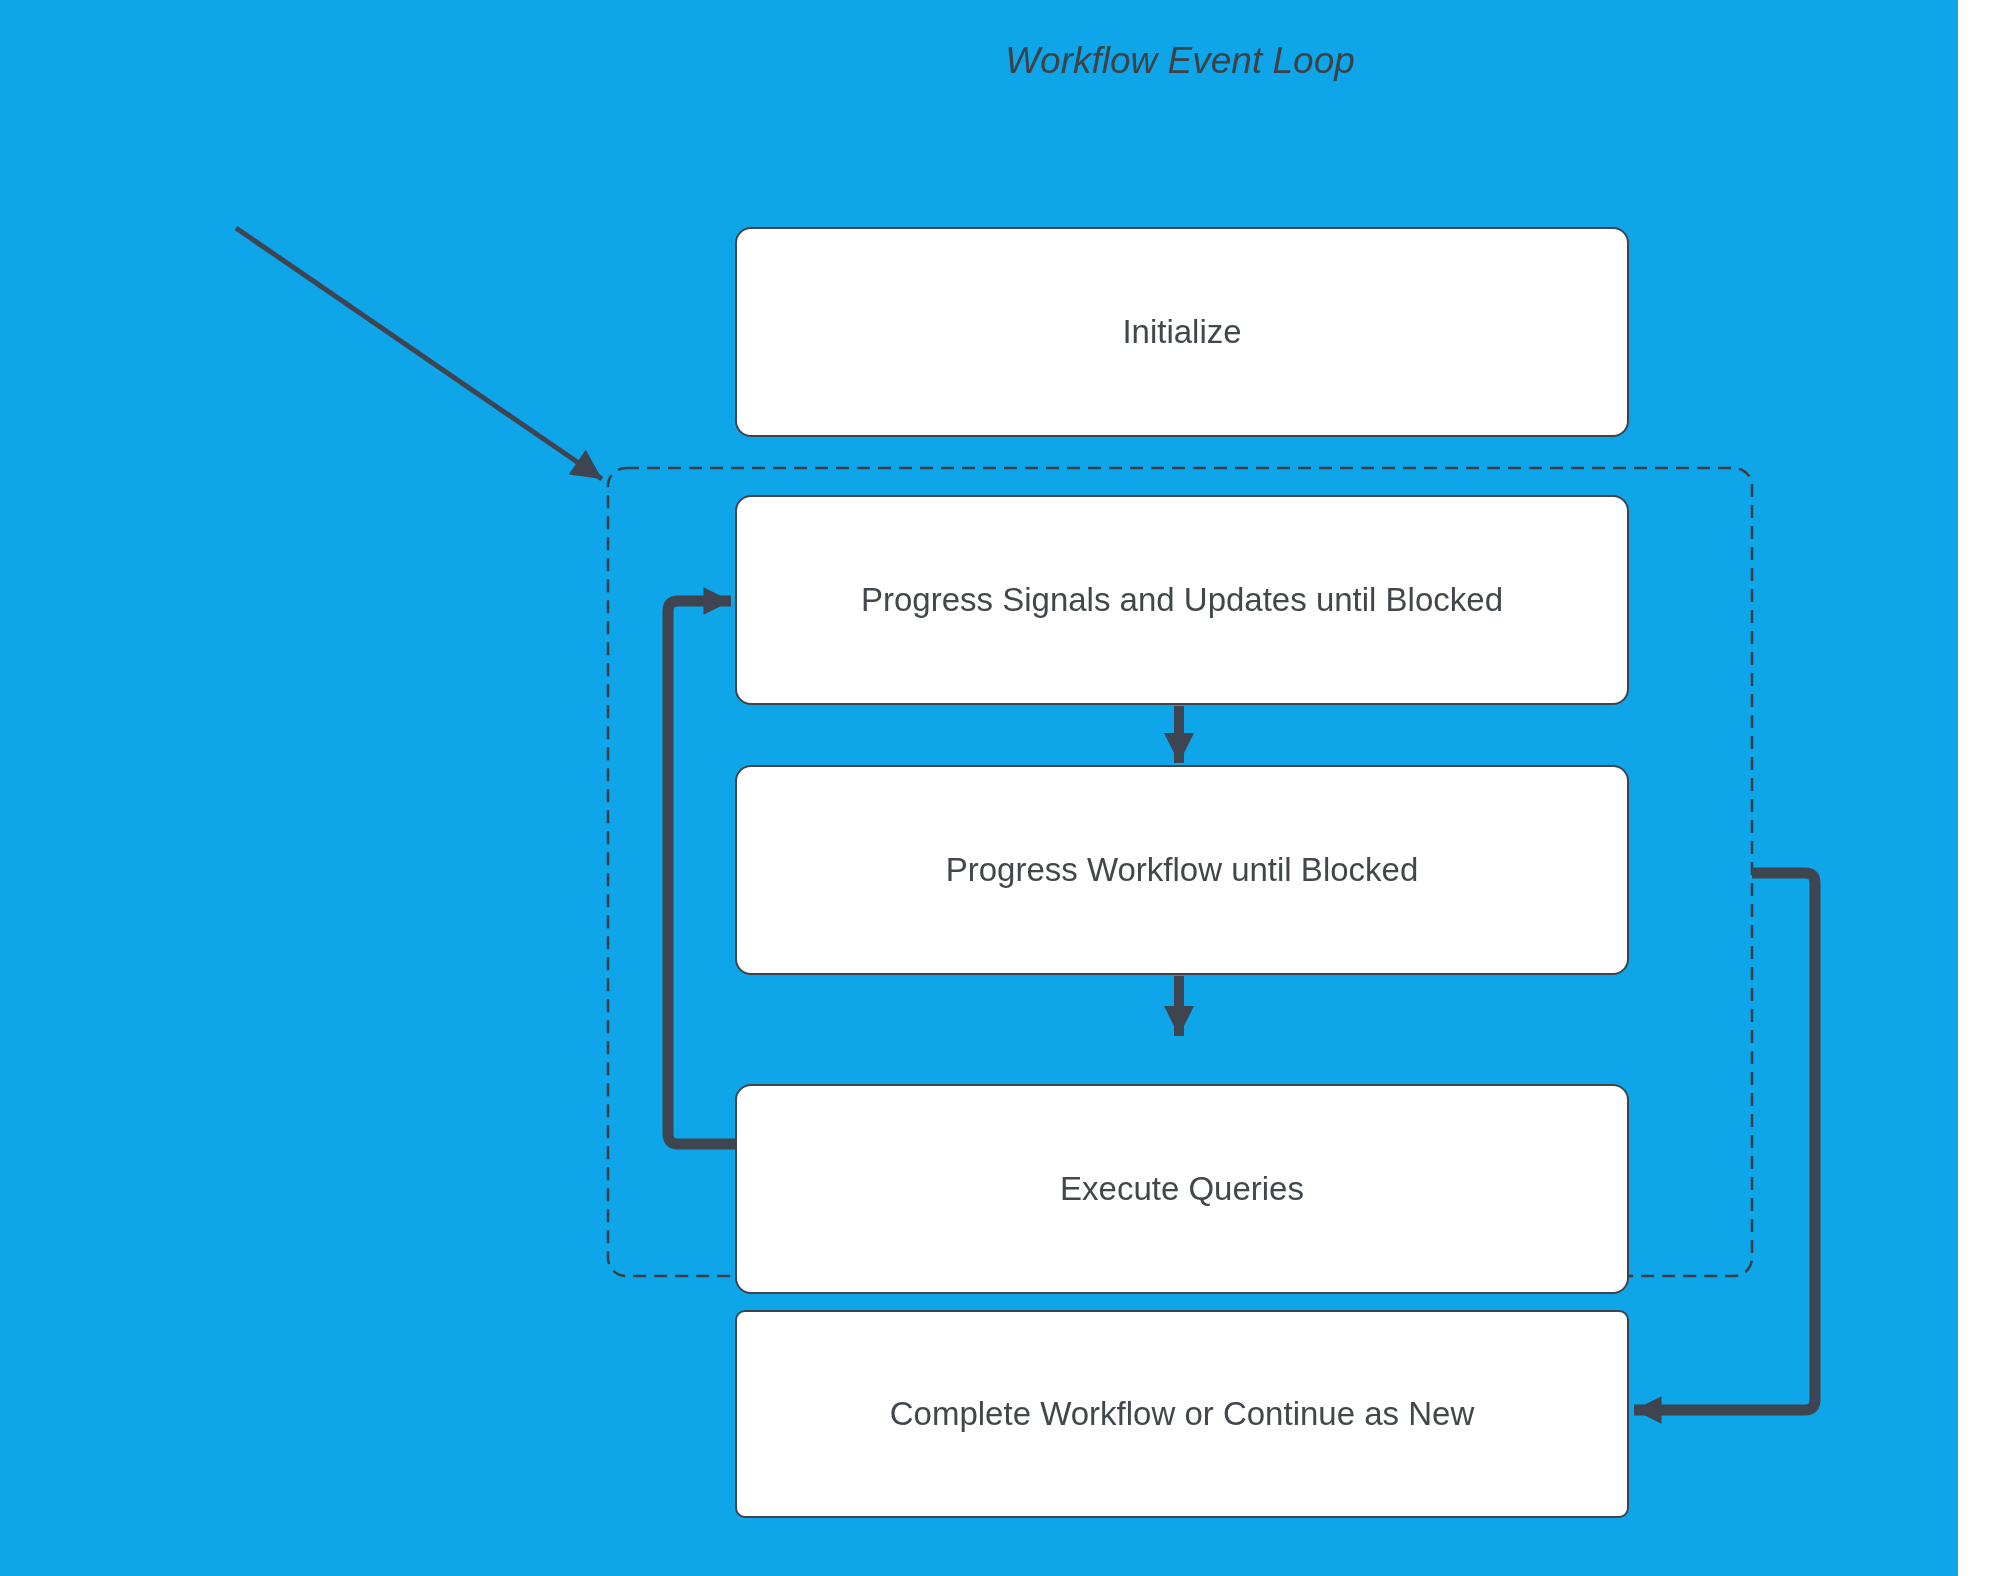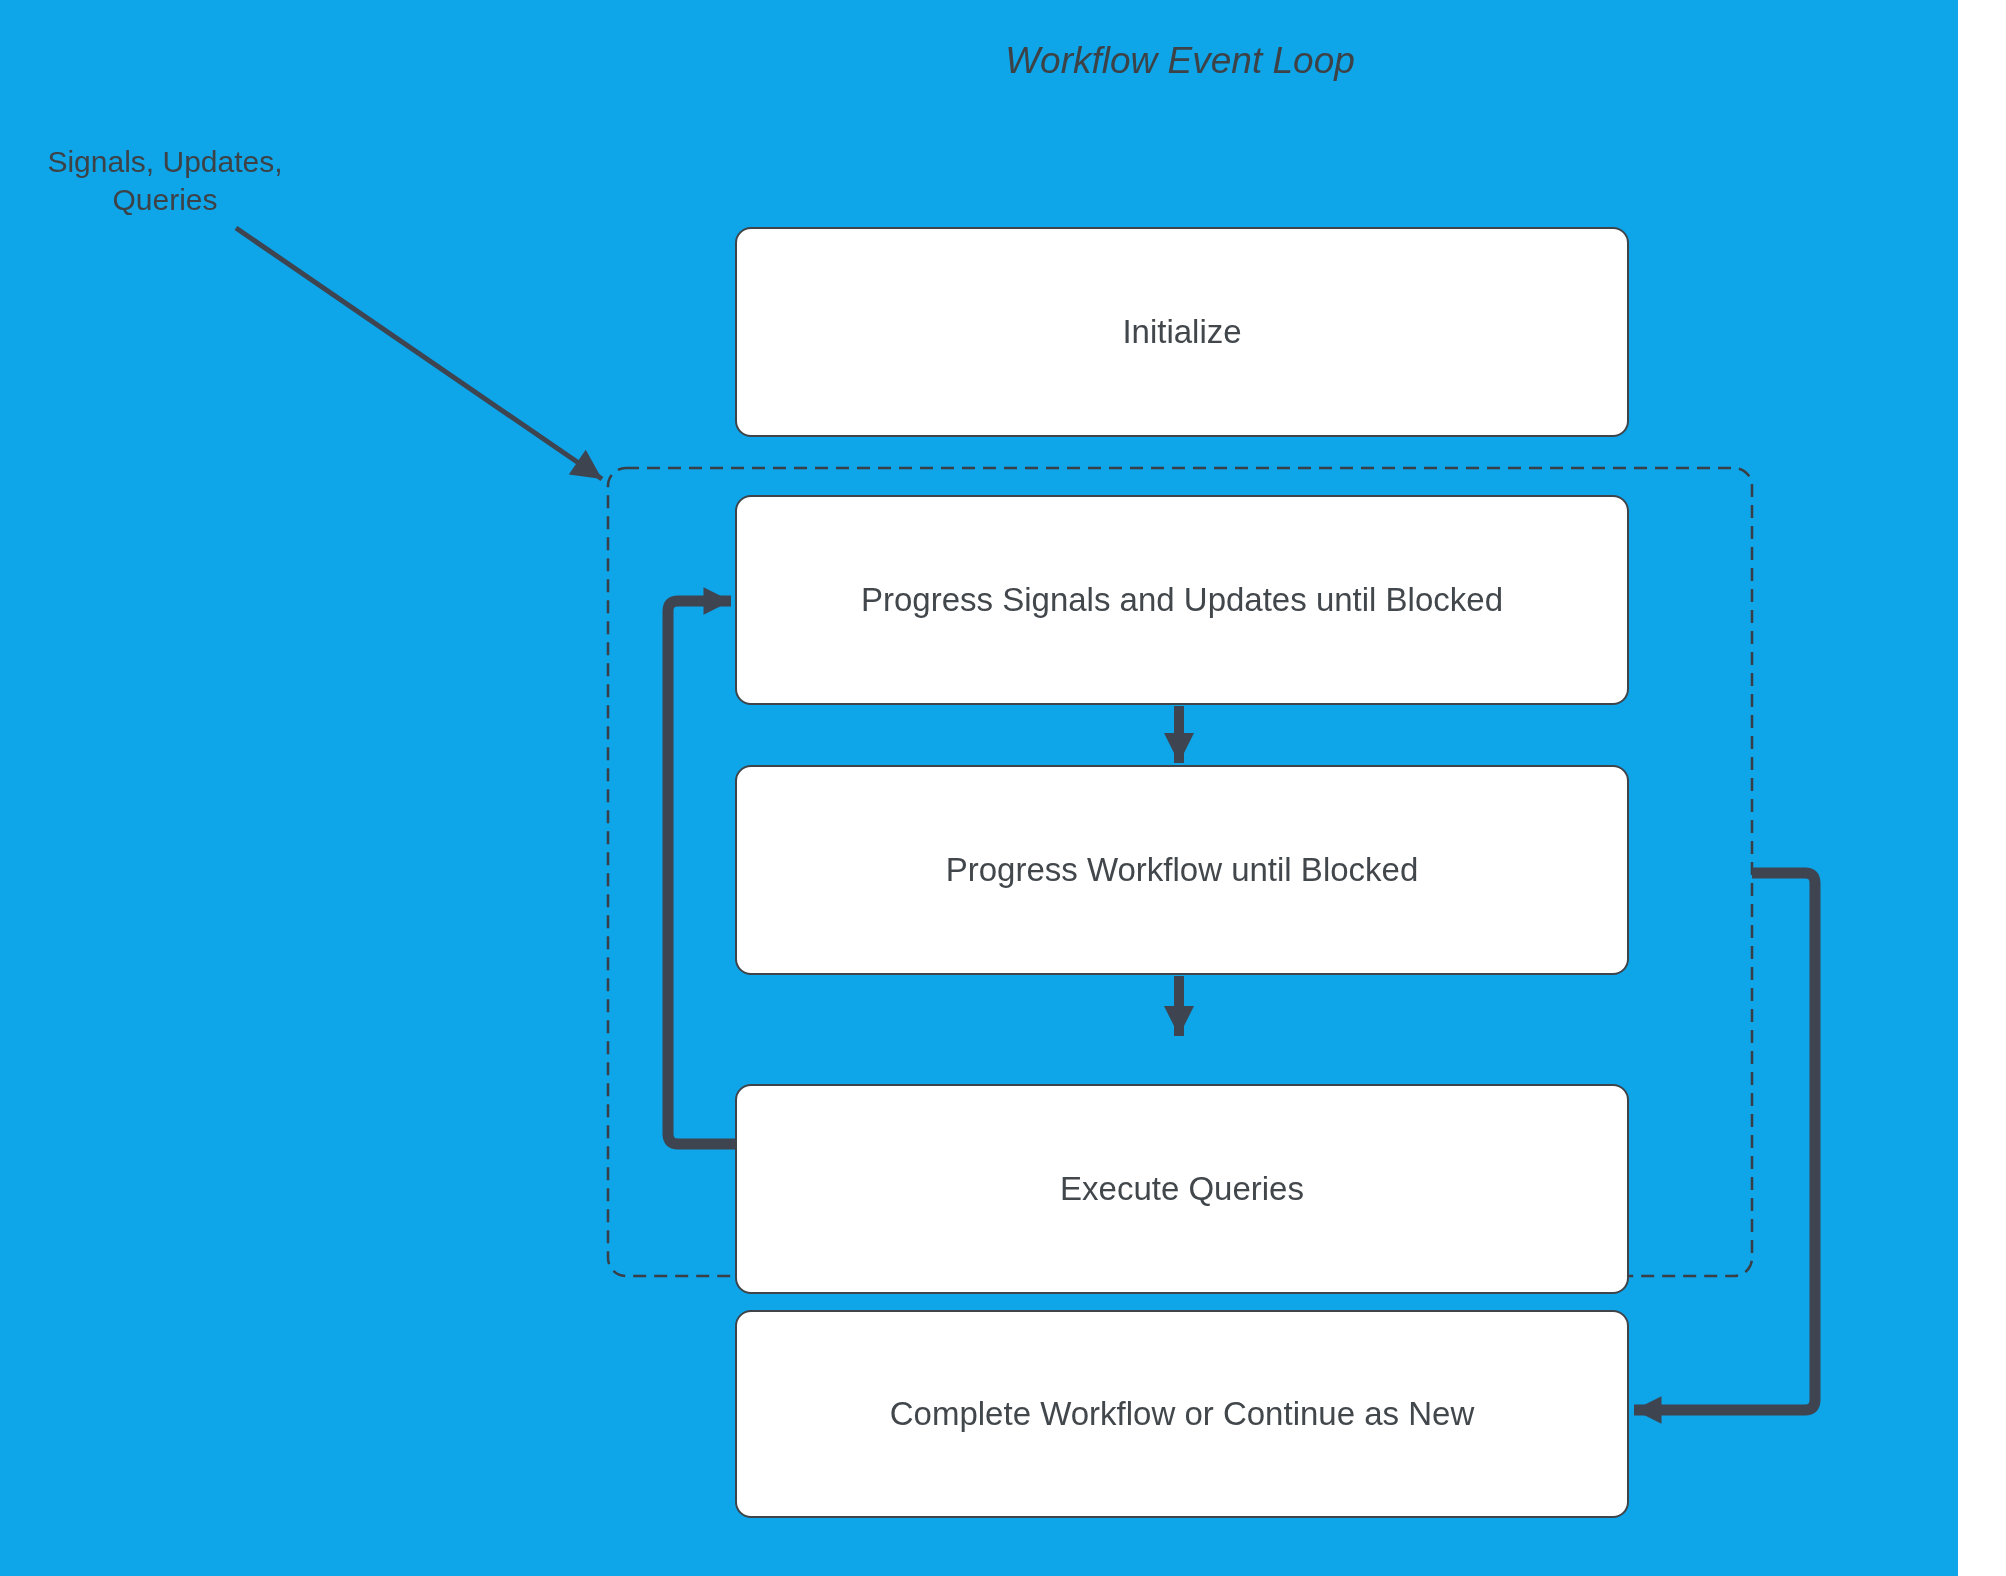--- a/index.html
+++ b/index.html
@@ -51,41 +51,37 @@
     justify-content: center;
     text-align: center;
     font-size: 33px;
     color: #42474c;
     padding: 8px 30px;
   }
   .node-initialize { left: 735px; top: 227px; }
   .node-progress-signals { left: 735px; top: 495px; }
   .node-progress-workflow { left: 735px; top: 765px; justify-content: center; }
   .node-execute-queries { left: 735px; top: 1084px; }
-  .node-complete { left: 735px; top: 1310px; height: 208px; }
+  .node-complete { left: 735px; top: 1310px; height: 208px; border-radius: 10px; }
   .connector-layer {
     position: absolute;
     left: 0;
     top: 0;
     width: 2006px;
     height: 1576px;
     pointer-events: none;
   }
 </style>
 </head>
 <body>
 
 <div class="canvas">
 
   <div class="diagram-title">Workflow Event Loop</div>
 
-  <div class="ext-label">
-    <div>Signals, Updates,</div>
-    <div>Queries</div>
-  </div>
 
   <svg class="connector-layer" width="2006" height="1576" viewBox="0 0 2006 1576" xmlns="http://www.w3.org/2000/svg">
     <defs>
       <marker id="thinhead" viewBox="0 0 10 10" refX="10" refY="5" markerWidth="8" markerHeight="6" orient="auto">
         <path d="M0,0 L10,5 L0,10 Z" fill="#3e4450"></path>
       </marker>
       <marker id="downhead" viewBox="0 0 10 10" refX="10" refY="5" markerWidth="3.8" markerHeight="3.0" orient="auto">
         <path d="M0,0 L10,5 L0,10 Z" fill="#3e4450"></path>
       </marker>
       <marker id="thickhead" viewBox="0 0 10 10" refX="10" refY="5" markerWidth="3.7" markerHeight="2.5" orient="auto">

